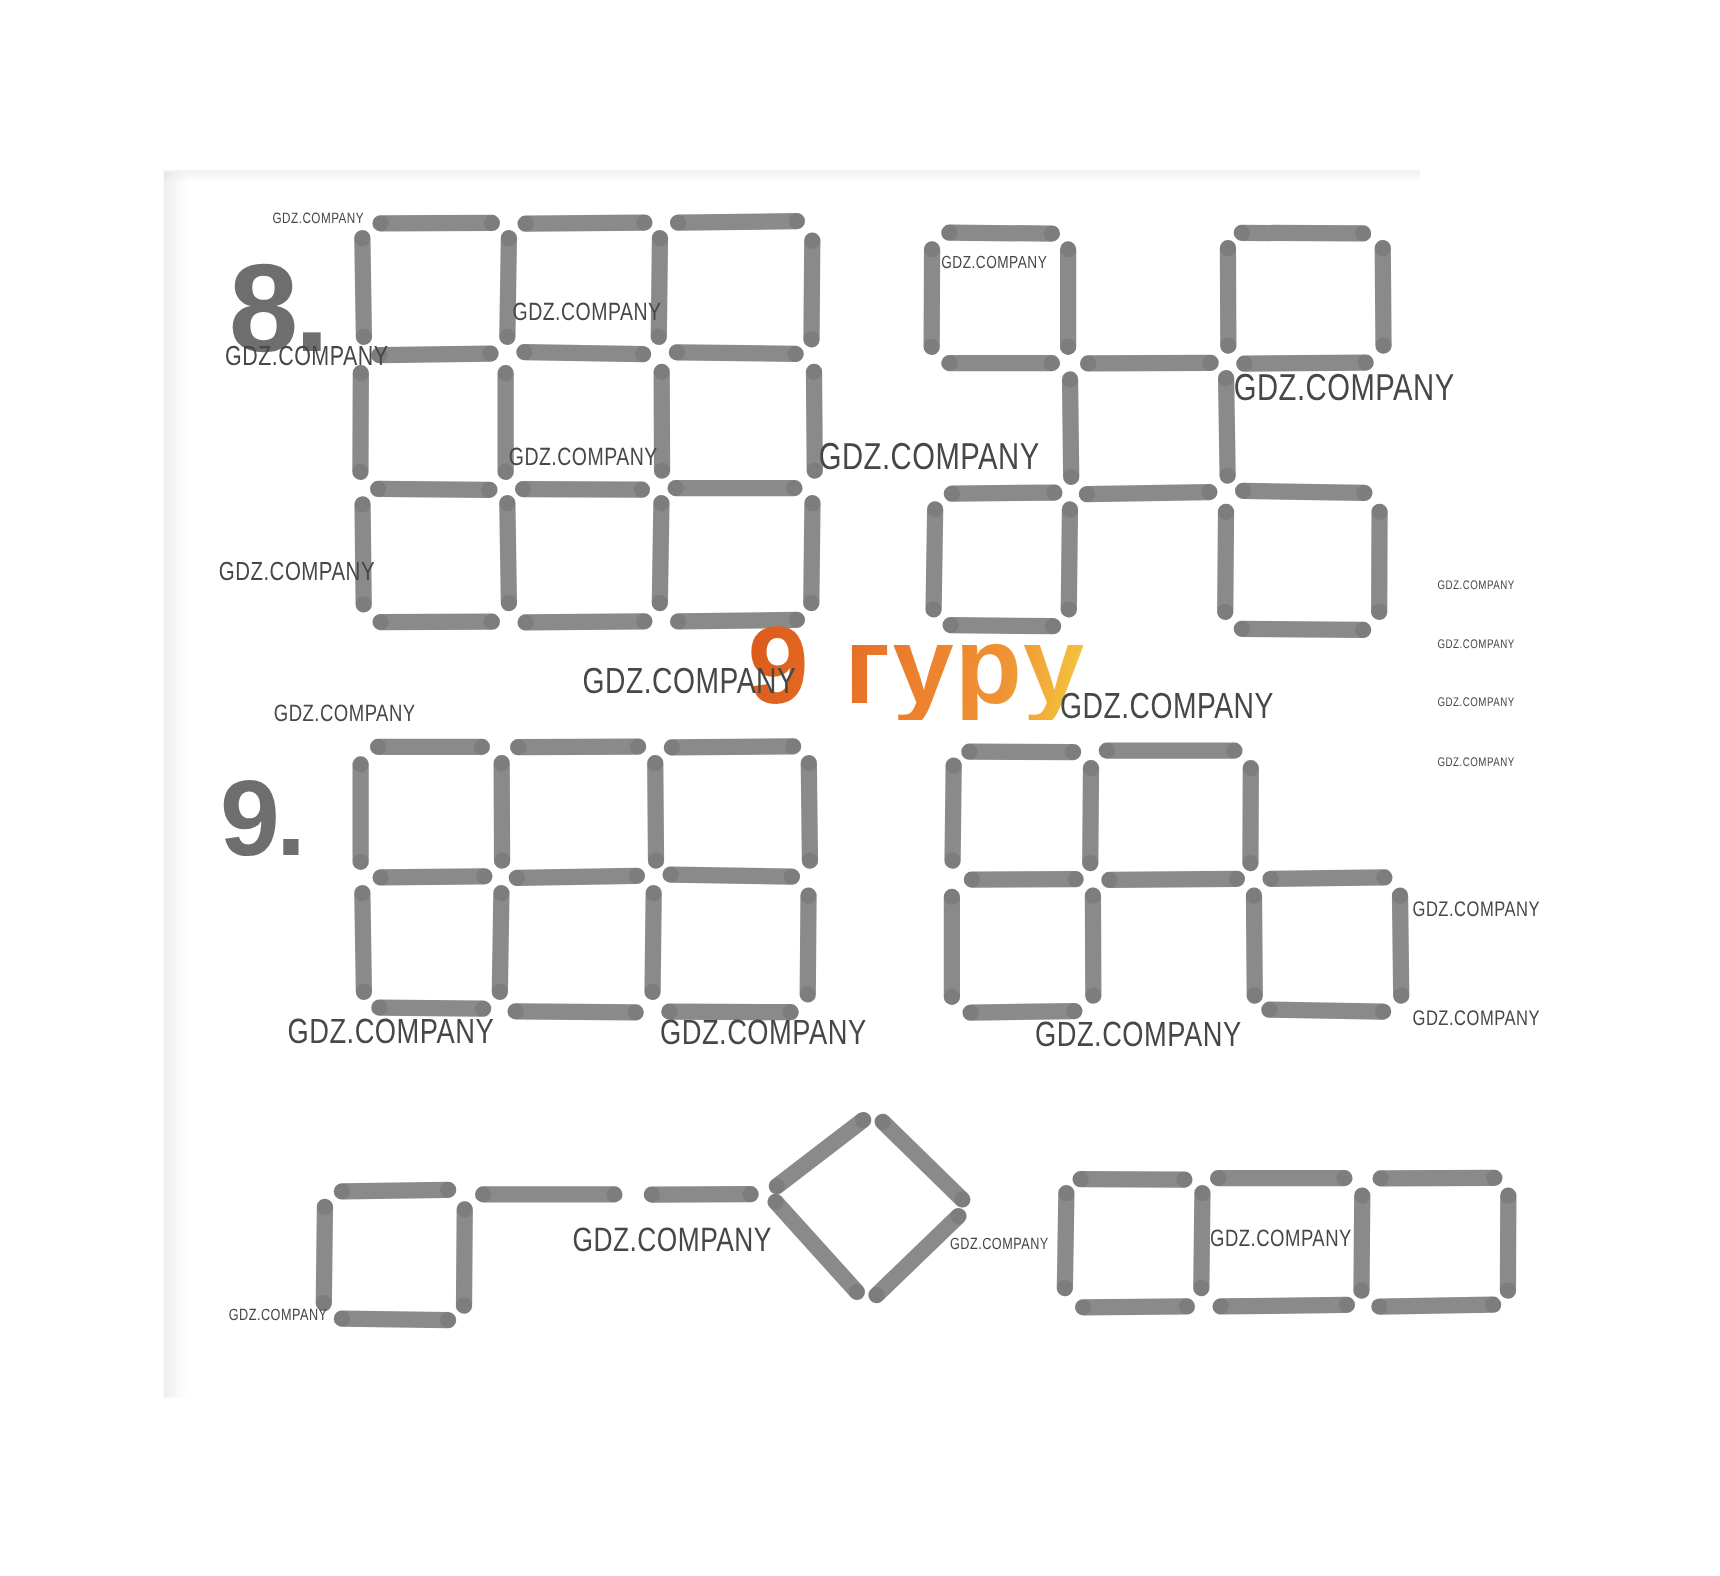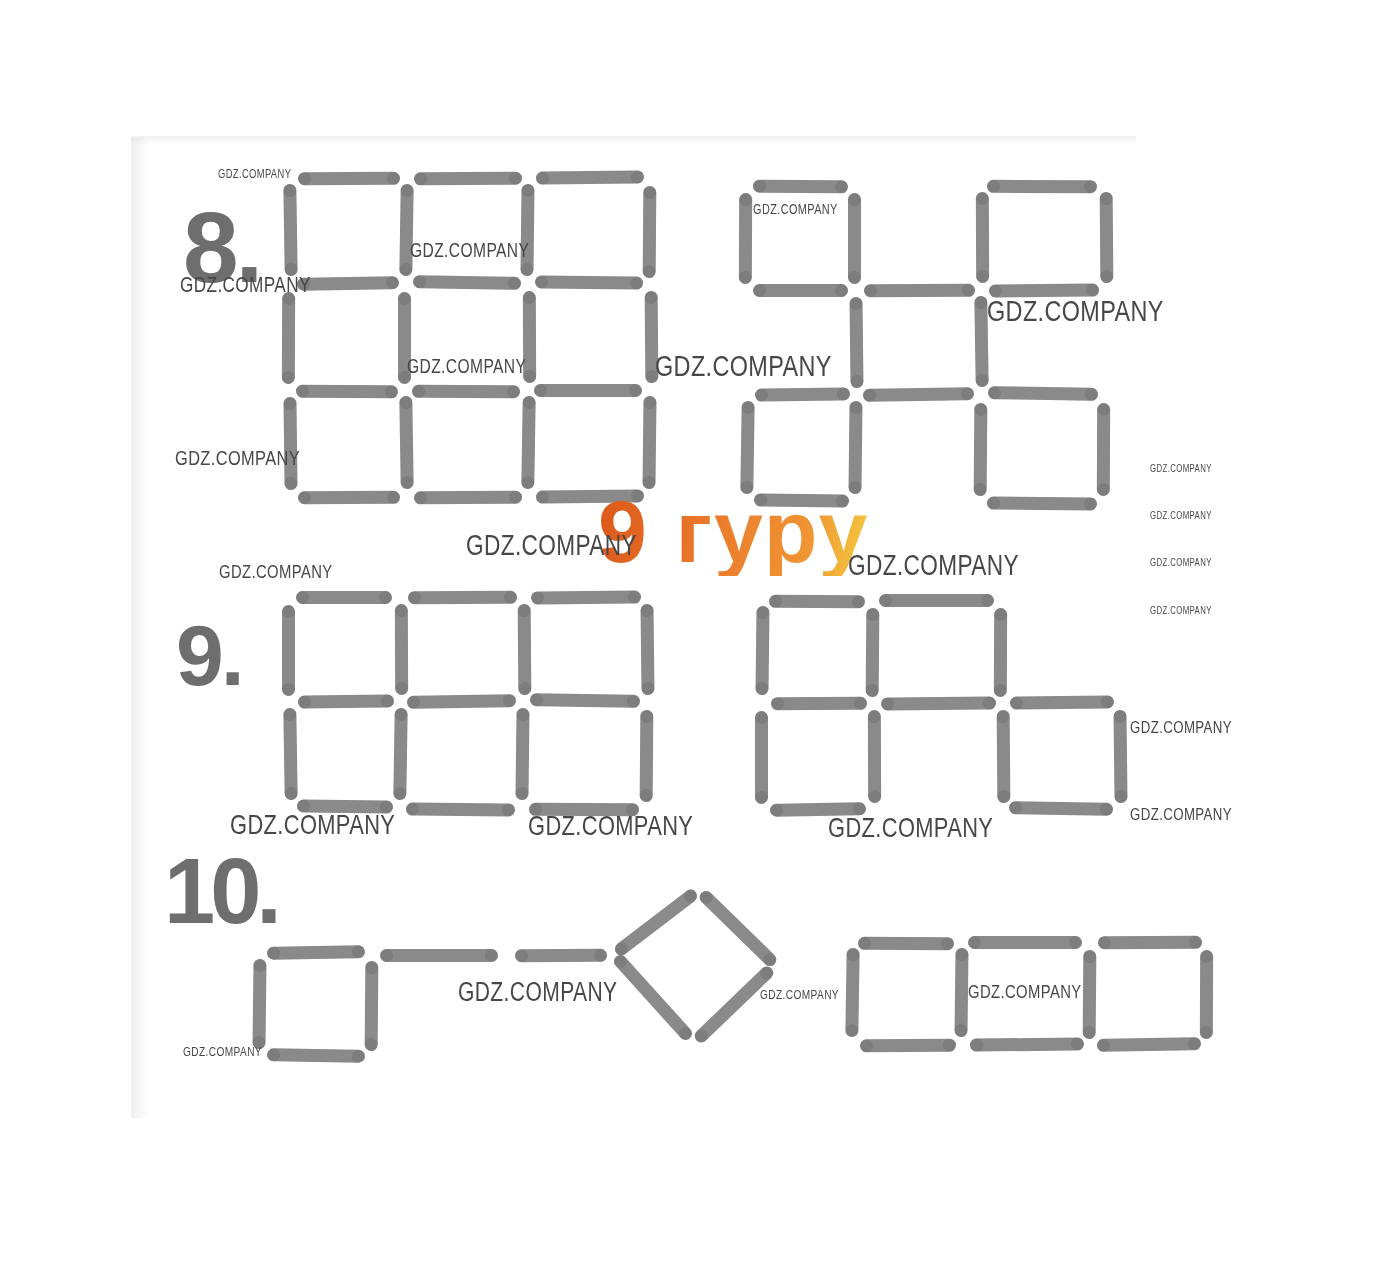--- a/index.html
+++ b/index.html
@@ -61,21 +61,20 @@
 </style>
 </head>
 <body>
 
 <div class="canvas">
   <div class="edge-left"></div>
   <div class="edge-top"></div>
 
   <div class="puzzle-num num-8">8.</div>
   <div class="puzzle-num num-9">9.</div>
-  <div class="puzzle-num num-10">10.</div>
 
   <div id="sticks-layer">
       <div>
         <div class="stick h" style="left: 298.4px; top: 171.85px; width: 102px; height: 13px; transform: rotate(-0.225deg);"></div>
         <div class="stick h" style="left: 414.05px; top: 171.5px; width: 108px; height: 13px; transform: rotate(-0.45deg);"></div>
         <div class="stick h" style="left: 535.7px; top: 171.15px; width: 108px; height: 13px; transform: rotate(-0.675deg);"></div>
         <div class="stick h" style="left: 297.35px; top: 276.8px; width: 102px; height: 13px; transform: rotate(-0.9deg);"></div>
         <div class="stick h" style="left: 413px; top: 276.45px; width: 108px; height: 13px; transform: rotate(0.9deg);"></div>
         <div class="stick h" style="left: 534.65px; top: 276.1px; width: 108px; height: 13px; transform: rotate(0.675deg);"></div>
         <div class="stick h" style="left: 296.3px; top: 384.9px; width: 102px; height: 13px; transform: rotate(0.45deg);"></div>

